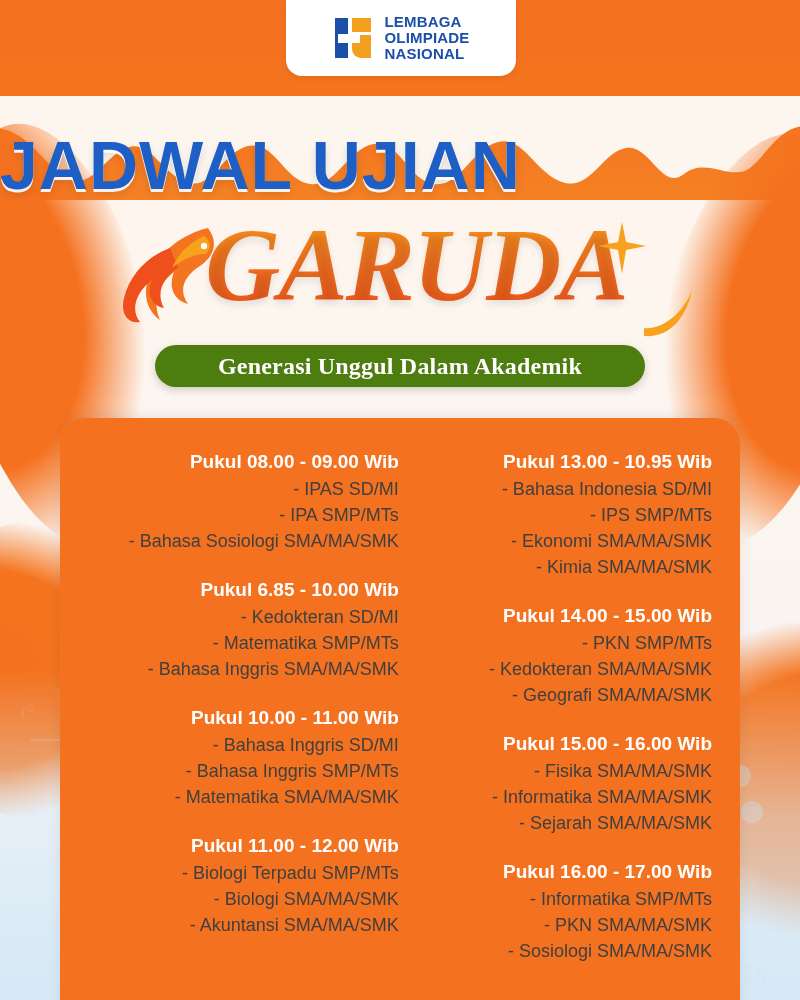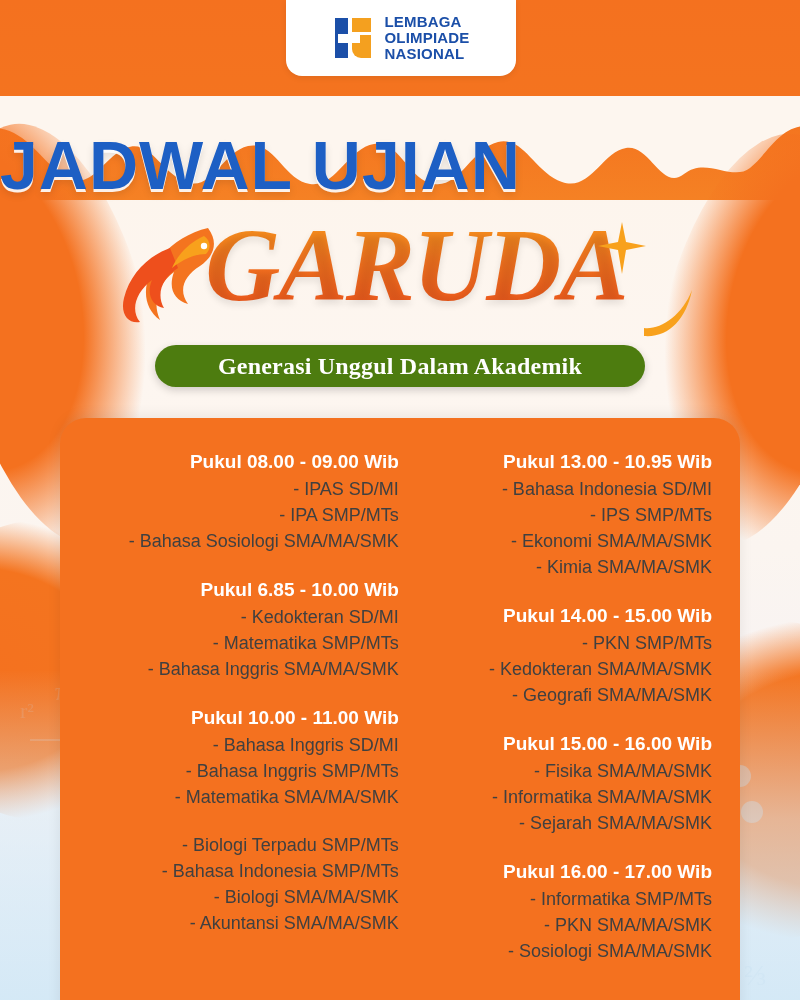--- a/index.html
+++ b/index.html
@@ -280,22 +280,22 @@
         </div>
 
         <div class="block">
           <div class="block-title">Pukul 10.00 - 11.00 Wib</div>
           <div class="block-item">- Bahasa Inggris SD/MI</div>
           <div class="block-item">- Bahasa Inggris SMP/MTs</div>
           <div class="block-item">- Matematika SMA/MA/SMK</div>
         </div>
 
         <div class="block">
+          <div class="block-title">Pukul 11.00 - 12.00 Wib</div>
           <div class="block-item">- Biologi Terpadu SMP/MTs</div>
-          <div class="block-item">- Bahasa Indonesia SMP/MTs</div>
           <div class="block-item">- Biologi SMA/MA/SMK</div>
           <div class="block-item">- Akuntansi SMA/MA/SMK</div>
         </div>
 
       </div>
 
       <div class="col right">
 
         <div class="block">
           <div class="block-title">Pukul 13.00 - 10.95 Wib</div>

